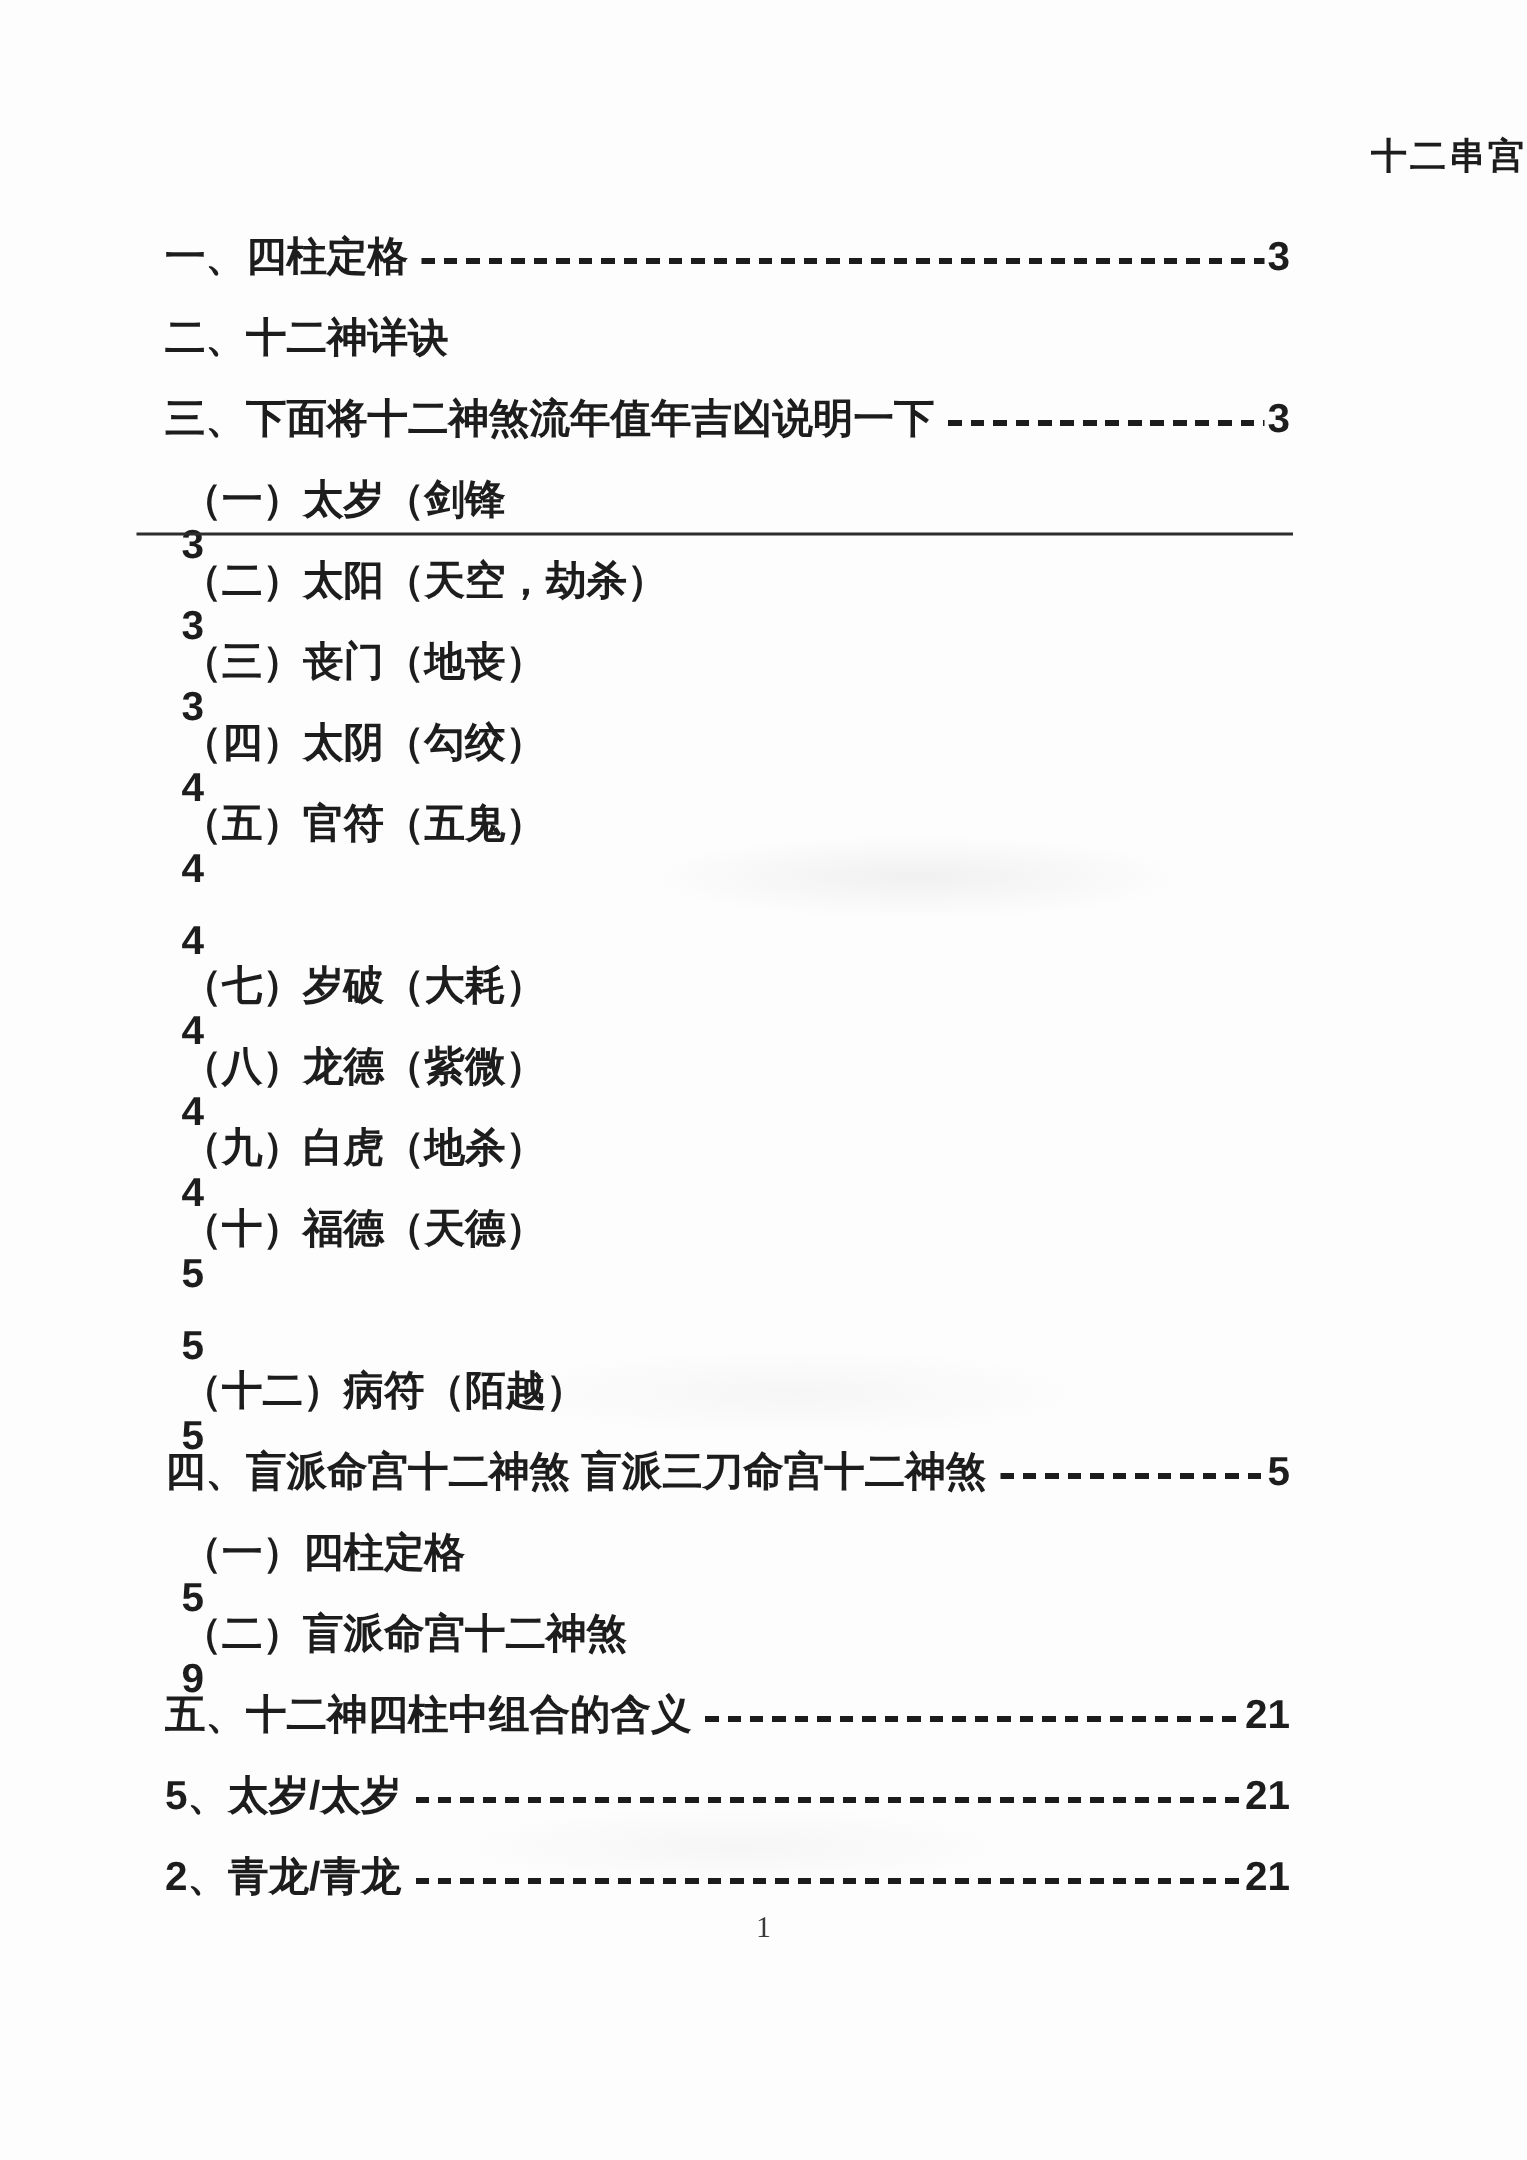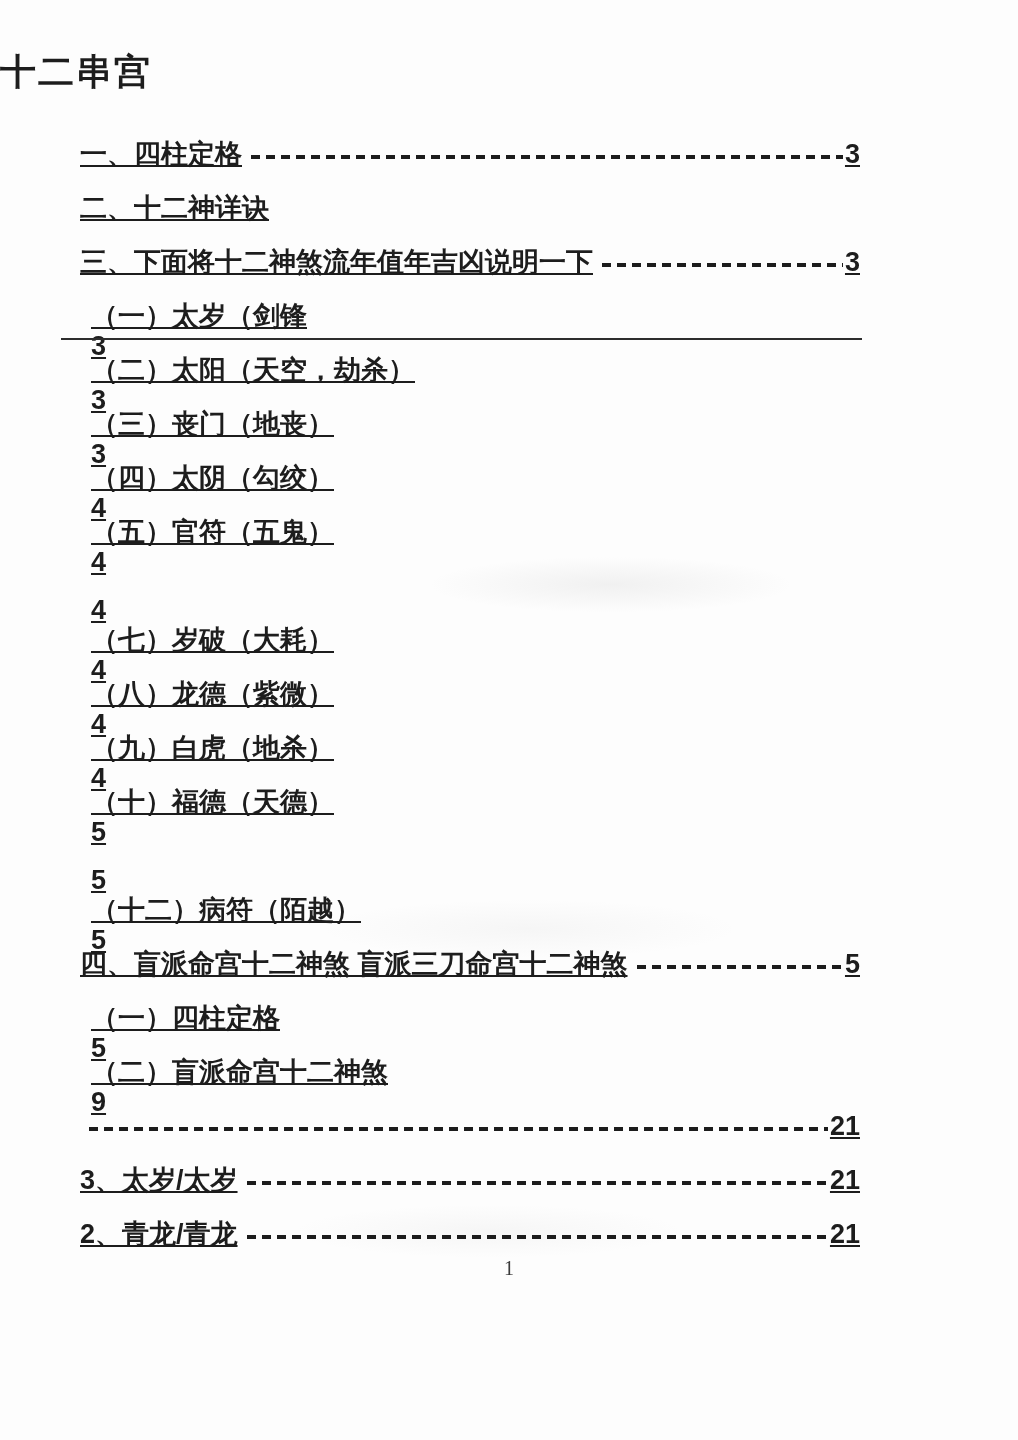--- a/index.html
+++ b/index.html
@@ -16,31 +16,30 @@
     background-color: #fdfdfd;
     background-image:
       radial-gradient(260px 40px at 60% 40.6%, rgba(130,130,130,.10), transparent 70%),
       radial-gradient(300px 42px at 52% 64.5%, rgba(130,130,130,.06), transparent 70%),
       radial-gradient(280px 38px at 48% 85.5%, rgba(130,130,130,.06), transparent 70%);
     font-family: "Liberation Sans", "DejaVu Sans", sans-serif;
     color: #1d1d1d;
     overflow: hidden;
   }
   .title {
-    padding-top: 57px;
-    text-align: left;
-    font-size: 36px;
+    padding-top: 90px;
+    text-align: right;
+    font-size: 24px;
     line-height: 30px;
     font-weight: 700;
     letter-spacing: 2px;
   }
   .toc {
-    margin-top: 52px;
-    padding: 0 158px 0 80px;
-    text-decoration: underline;
+    margin-top: 36px;
+    padding: 0 158px 0 110px;
   }
   .row {
     position: relative;
     display: flex;
     align-items: flex-start;
     height: 54px;
     font-size: 27px;
     line-height: 30px;
     font-weight: 700;
   }
@@ -186,26 +185,27 @@
     <span class="pagenum">5</span>
   </div>
 
   <div class="row indent">
     <span class="label">（二）盲派命宫十二神煞</span>
     <span class="leader"></span>
     <span class="pagenum">9</span>
   </div>
 
   <div class="row">
+    <span class="label">五、十二神四柱中组合的含义</span>
     <span class="leader"></span>
     <span class="pagenum">21</span>
   </div>
 
   <div class="row">
-    <span class="label">3、太岁/太岁</span>
+    <span class="label">5、太岁/太岁</span>
     <span class="leader"></span>
     <span class="pagenum">21</span>
   </div>
 
   <div class="row">
     <span class="label">2、青龙/青龙</span>
     <span class="leader"></span>
     <span class="pagenum">21</span>
   </div>
 </div>

